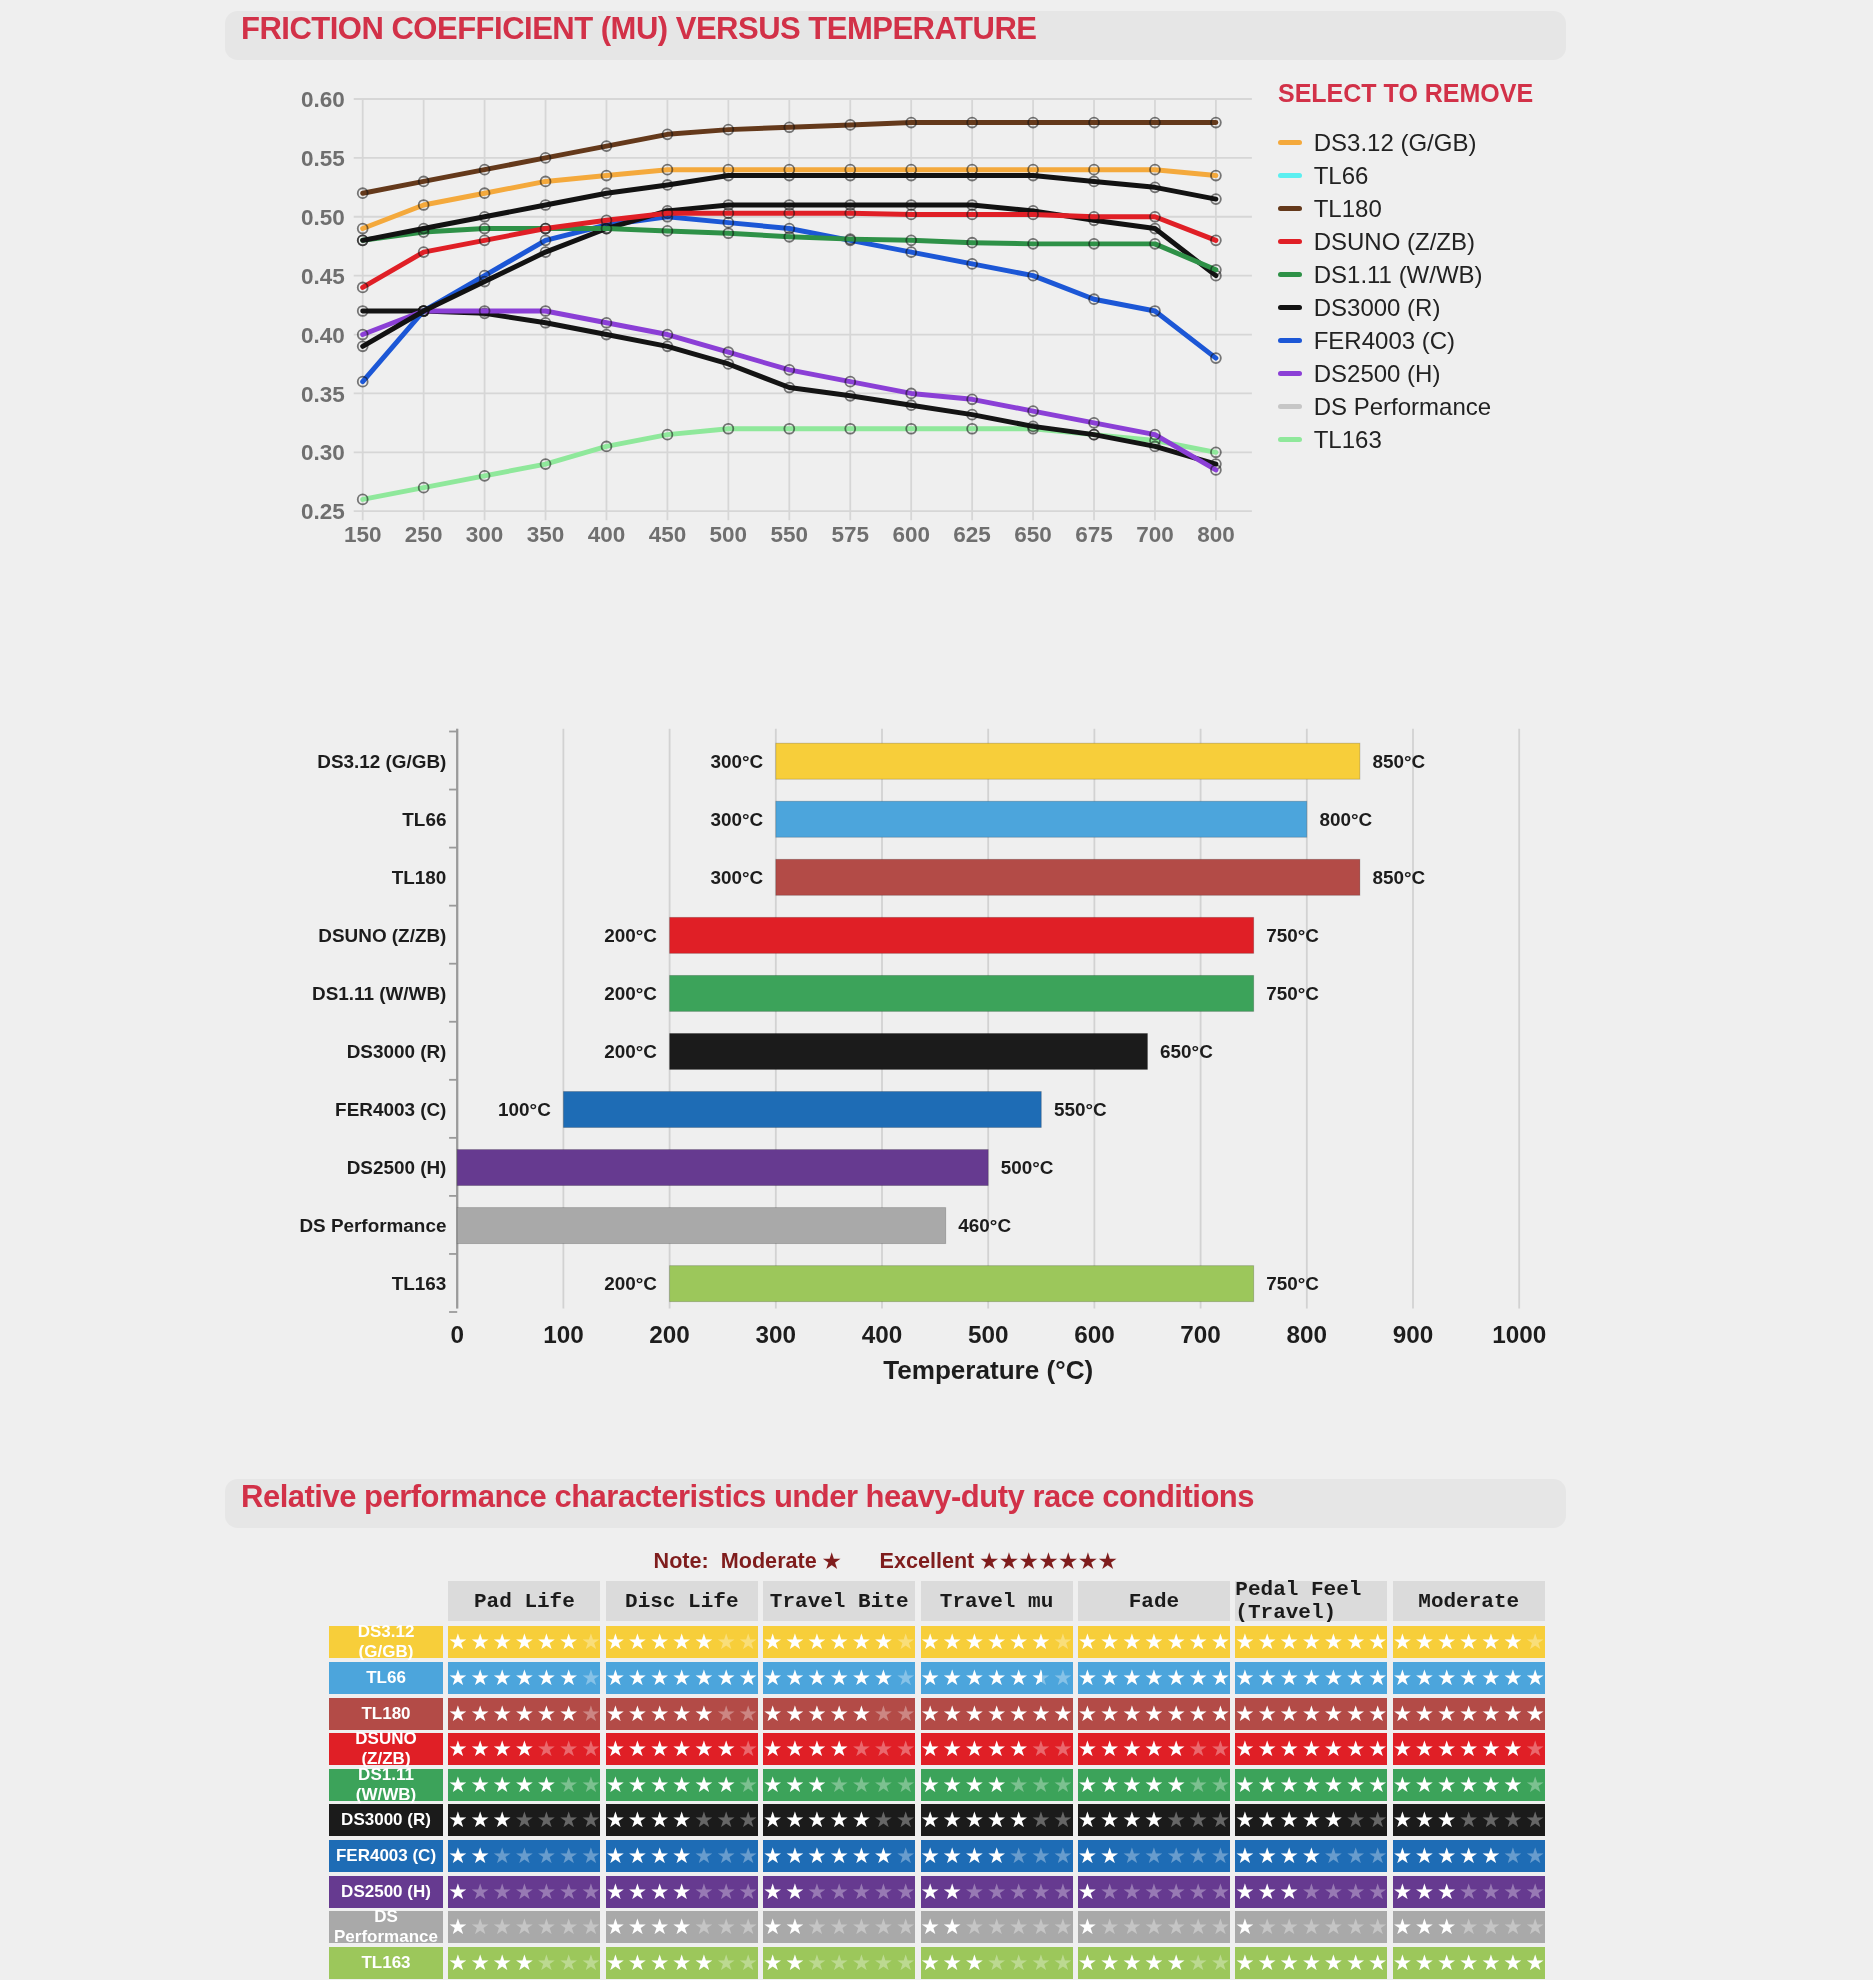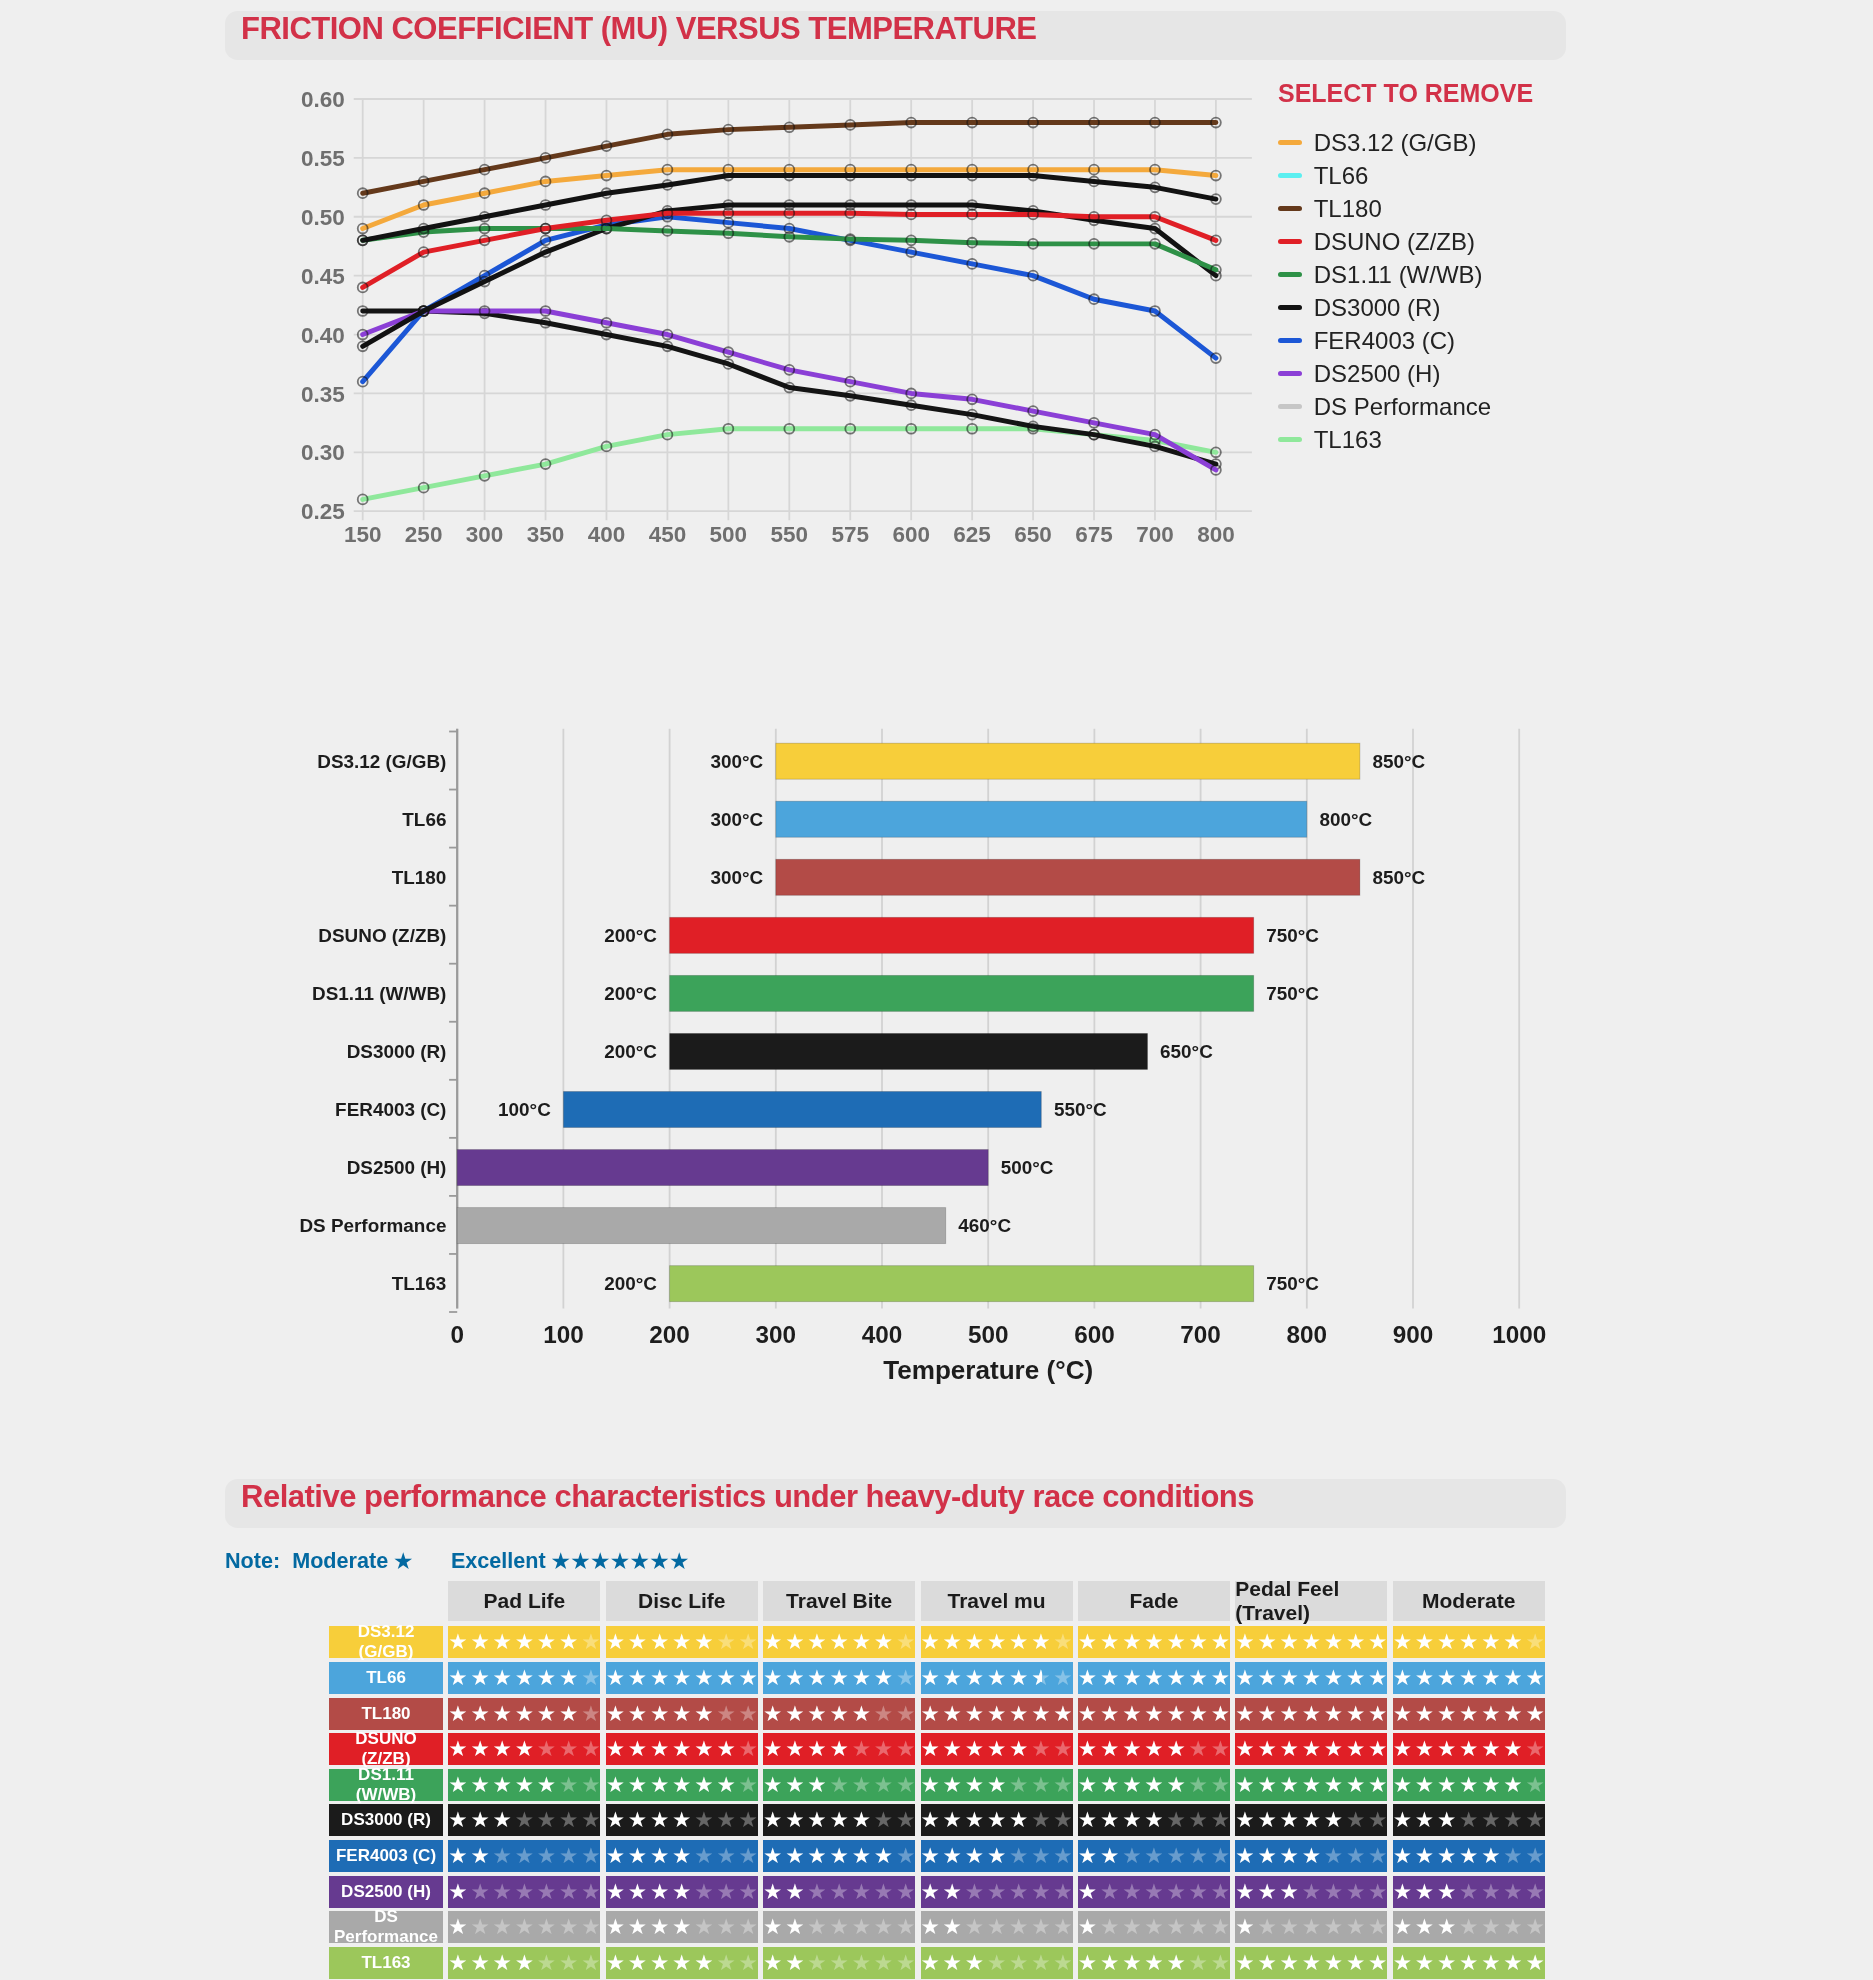--- a/index.html
+++ b/index.html
@@ -11,29 +11,29 @@
   .title-bar span{color:#d23148;font-weight:bold;font-size:31px;letter-spacing:-0.5px;}
   #bar1{top:10.8px;} #bar2{top:653px;} #bar3{top:1479px;}
   svg text{font-family:"Liberation Sans",sans-serif;}
   #line-chart{position:absolute;left:225px;top:63px;}
   #bar-chart{position:absolute;left:225px;top:709px;}
   .legend{position:absolute;left:1278px;top:79px;width:288px;}
   .legend-title{color:#d23148;font-weight:bold;font-size:25px;margin-bottom:18px;}
   .leg-item{display:flex;align-items:center;height:33px;cursor:pointer;}
   .leg-swatch{display:inline-block;width:24px;height:4.5px;border-radius:2.7px;margin-right:11.7px;flex:none;}
   .leg-label{font-size:24px;color:#222;}
-  .note-line{position:absolute;top:1548px;left:225px;width:1322px;text-align:left;
-             font-size:21.6px;font-weight:bold;color:#0369a1;}
+  .note-line{position:absolute;top:1548px;left:225px;width:1322px;text-align:center;
+             font-size:21.6px;font-weight:bold;color:#7f1d1d;}
   .note-line .nstars{font-size:20px;letter-spacing:1.8px;}
   .note-sp{display:inline-block;width:31px;}
   .ptable{position:absolute;left:329px;top:1581px;width:1219px;}
   .trow{display:grid;grid-template-columns:114px repeat(7,152px);gap:5.4px;margin-bottom:3.6px;}
   .thead .hcell{background:#dbdbdb;color:#1b1b1b;font-weight:bold;font-size:21px;
                 height:40px;display:flex;align-items:center;justify-content:center;}
-  .thead{margin-bottom:5.4px;}
+  .thead{margin-bottom:5.4px;font-family:Liberation Mono, monospace;}
   .lcell{color:#fff;font-weight:bold;font-size:17px;height:32px;display:flex;
          align-items:center;justify-content:center;text-align:center;}
   .scell{height:32px;display:flex;align-items:center;justify-content:center;}
   .st{position:relative;display:inline-block;font-size:21.6px;line-height:32px;margin:0 1.4px;color:#fff;}
   .st.off{color:rgba(255,255,255,.33);}
   .st.half .base{color:rgba(255,255,255,.33);}
   .st.half .top{position:absolute;left:0;top:0;width:54%;overflow:hidden;color:#fff;}
 </style>
 </head>
 <body>

